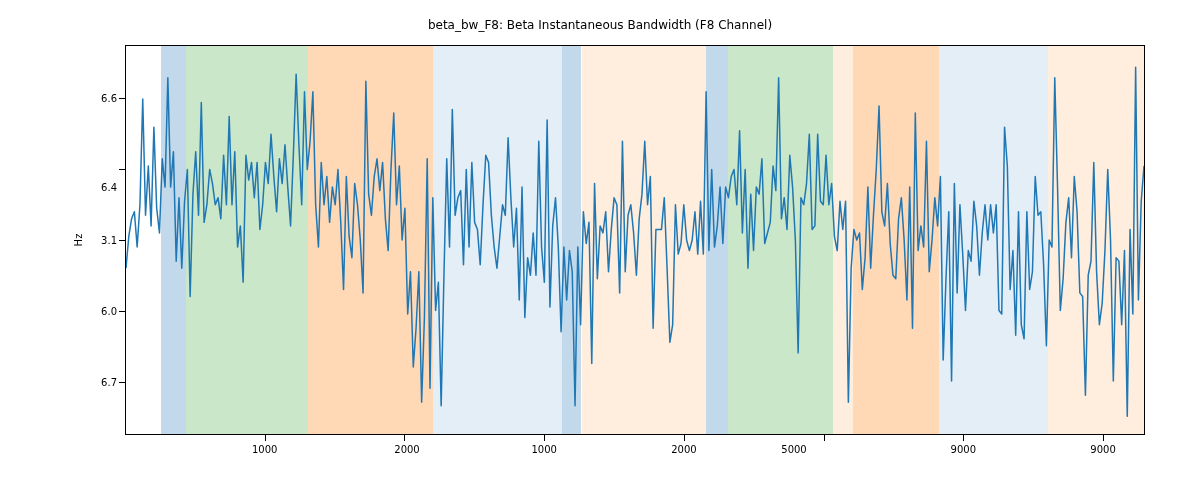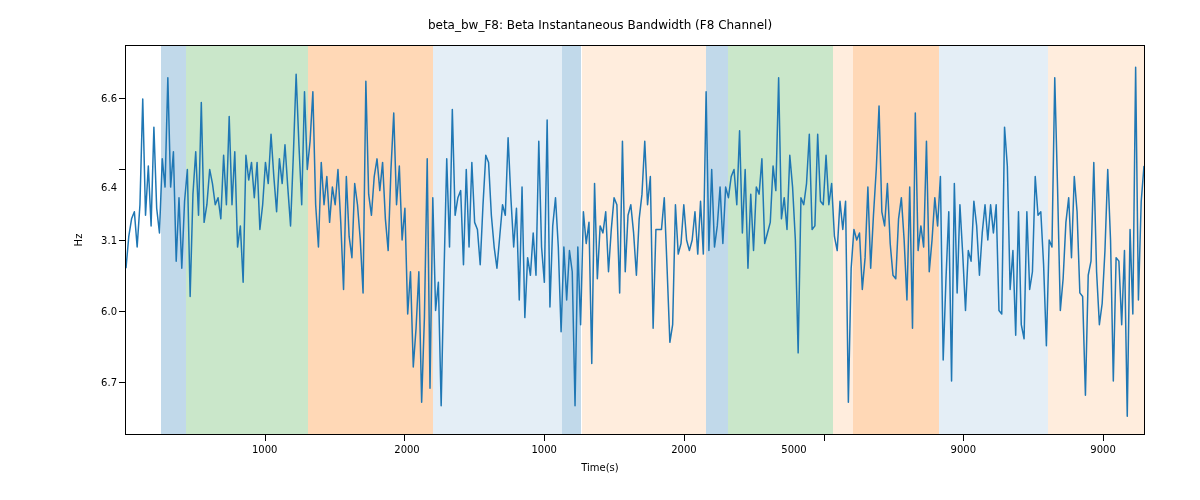--- a/index.html
+++ b/index.html
@@ -90,21 +90,20 @@
   }
 </style>
 </head>
 <body>
 
 <div class="figure">
 
   <div class="title">beta_bw_F8: Beta Instantaneous Bandwidth (F8 Channel)</div>
 
   <div class="ylabel">Hz</div>
-  <div class="xlabel">Time(s)</div>
 
   <div class="axes" id="axes">
 
     <div class="span span-blue" style="left: 34.9315px; width: 25.1507px;"></div>
       <div class="span span-green" style="left: 60.0822px; width: 121.562px;"></div>
       <div class="span span-orange" style="left: 181.644px; width: 125.753px;"></div>
       <div class="span span-lblue" style="left: 307.397px; width: 128.548px;"></div>
       <div class="span span-blue" style="left: 435.945px; width: 19.5616px;"></div>
       <div class="span span-lorange" style="left: 455.507px; width: 124.356px;"></div>
       <div class="span span-blue" style="left: 579.863px; width: 22.3562px;"></div>

